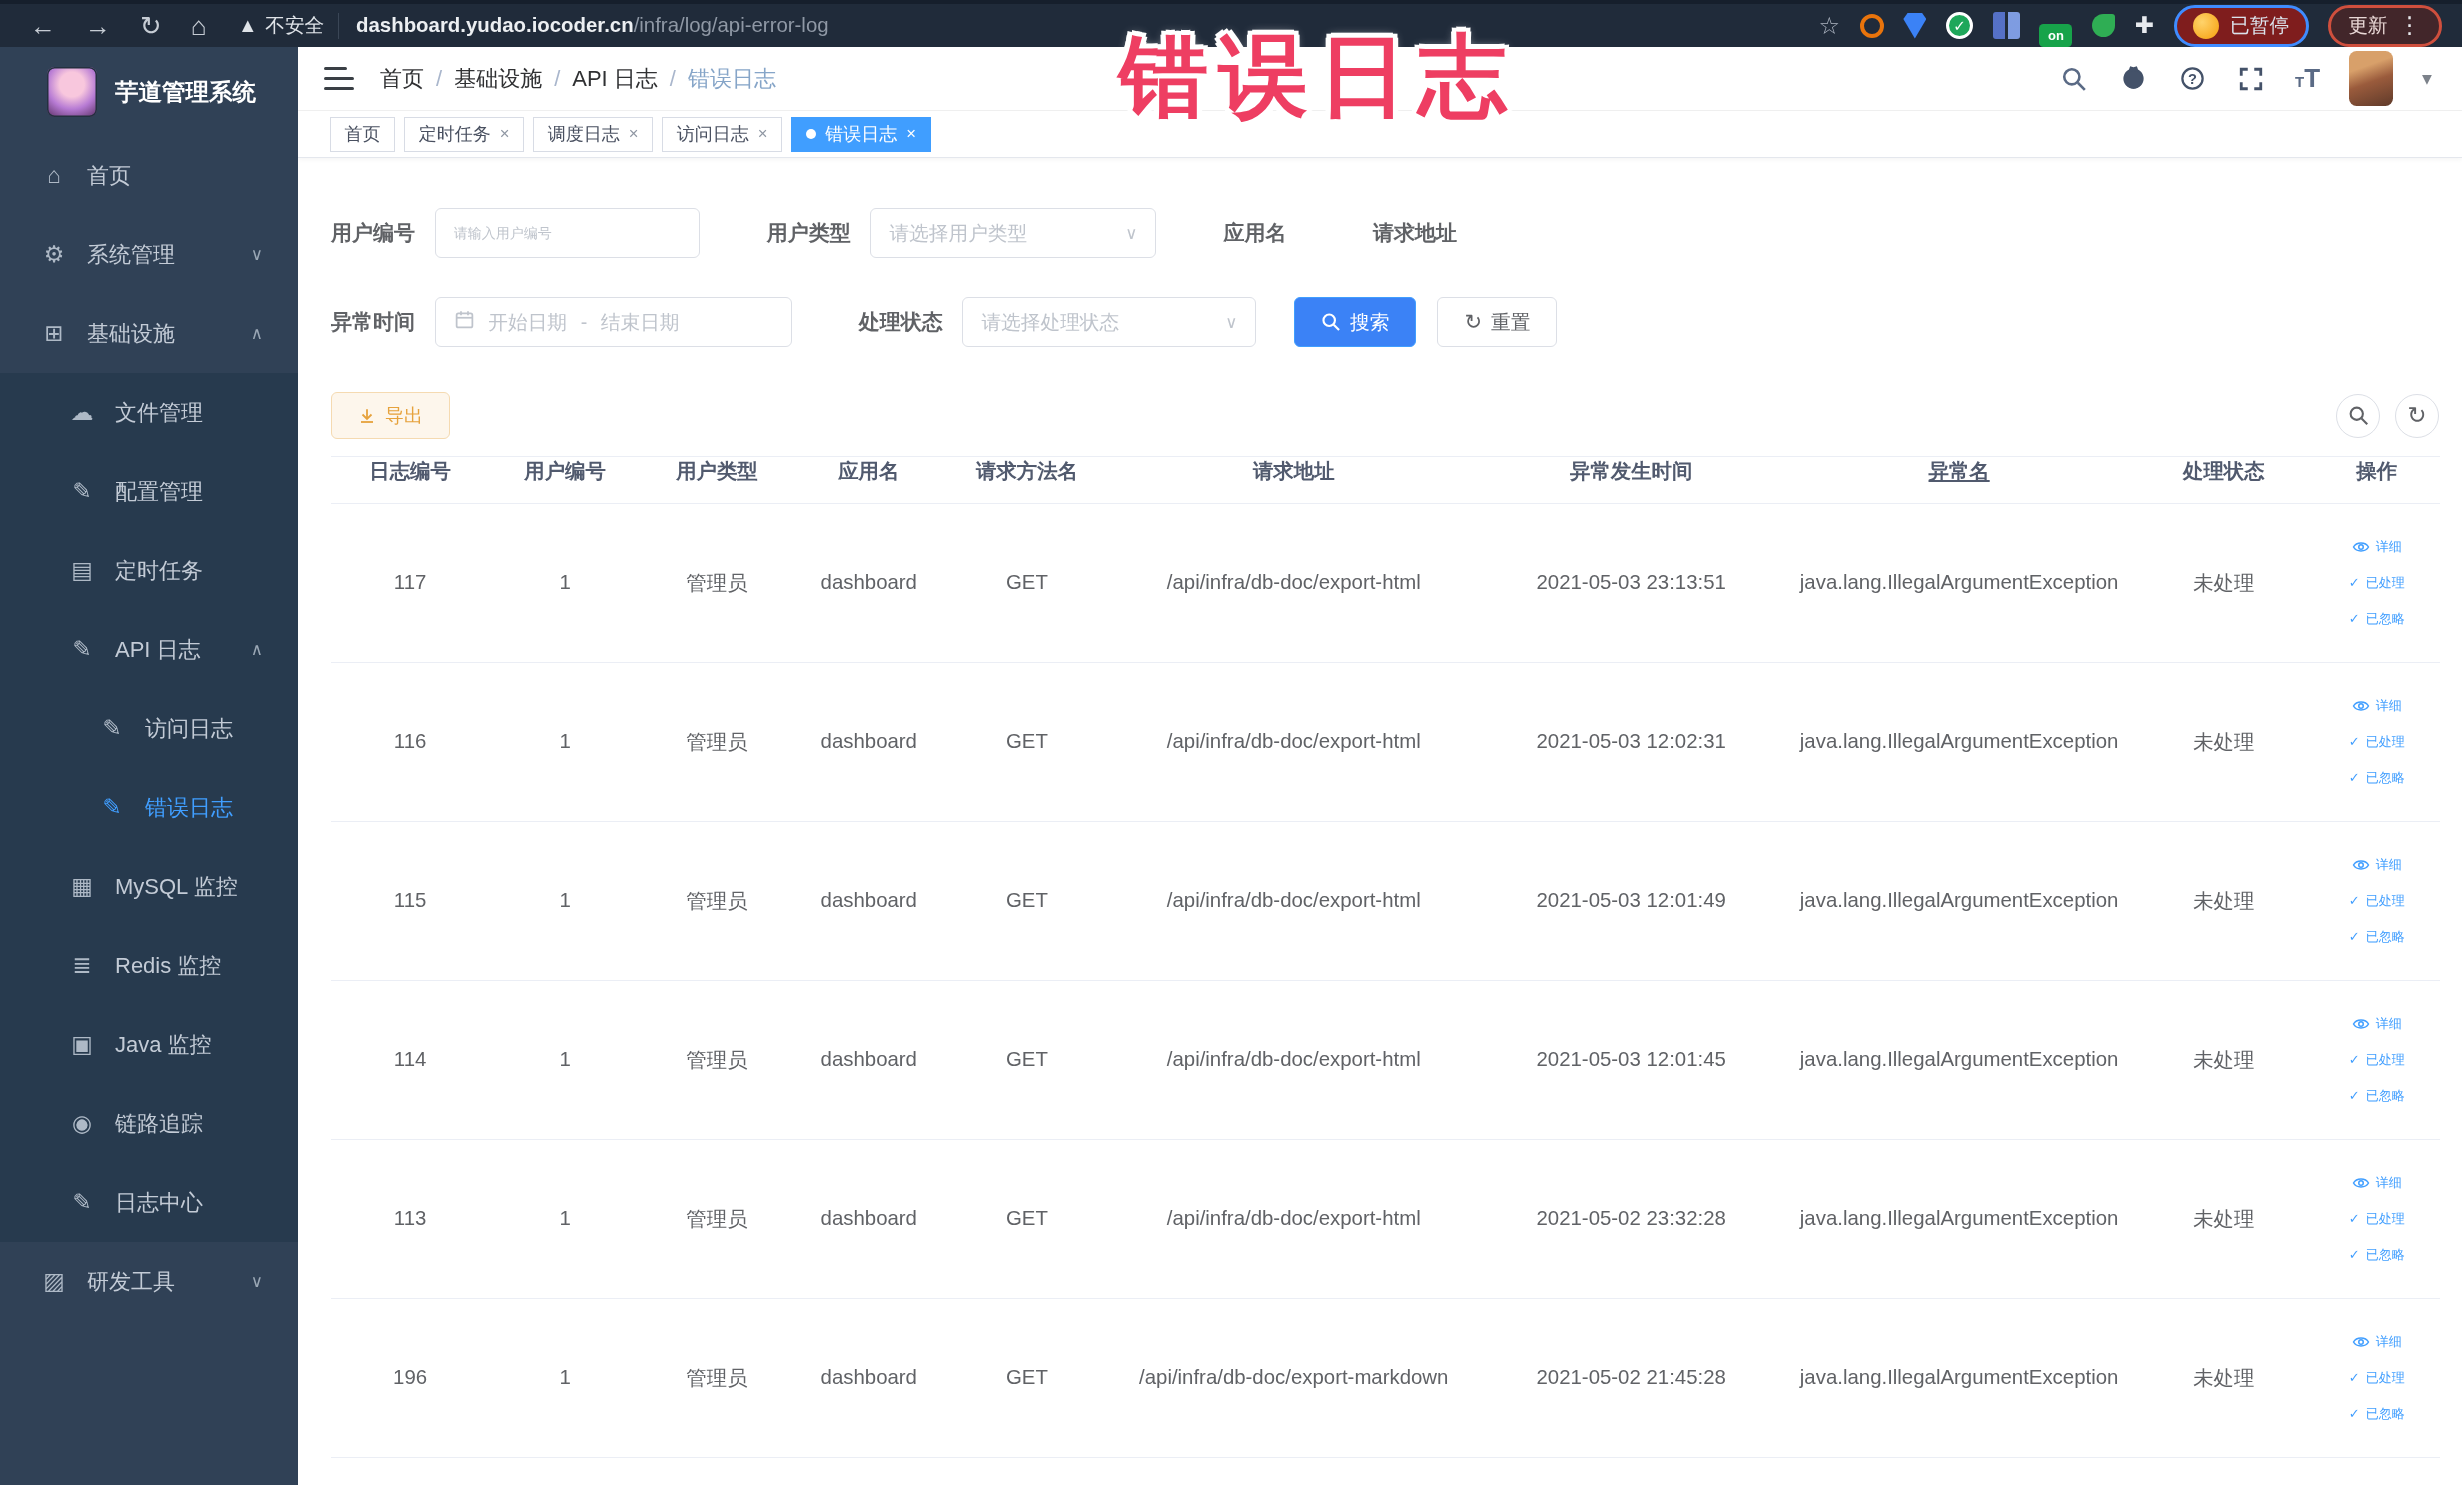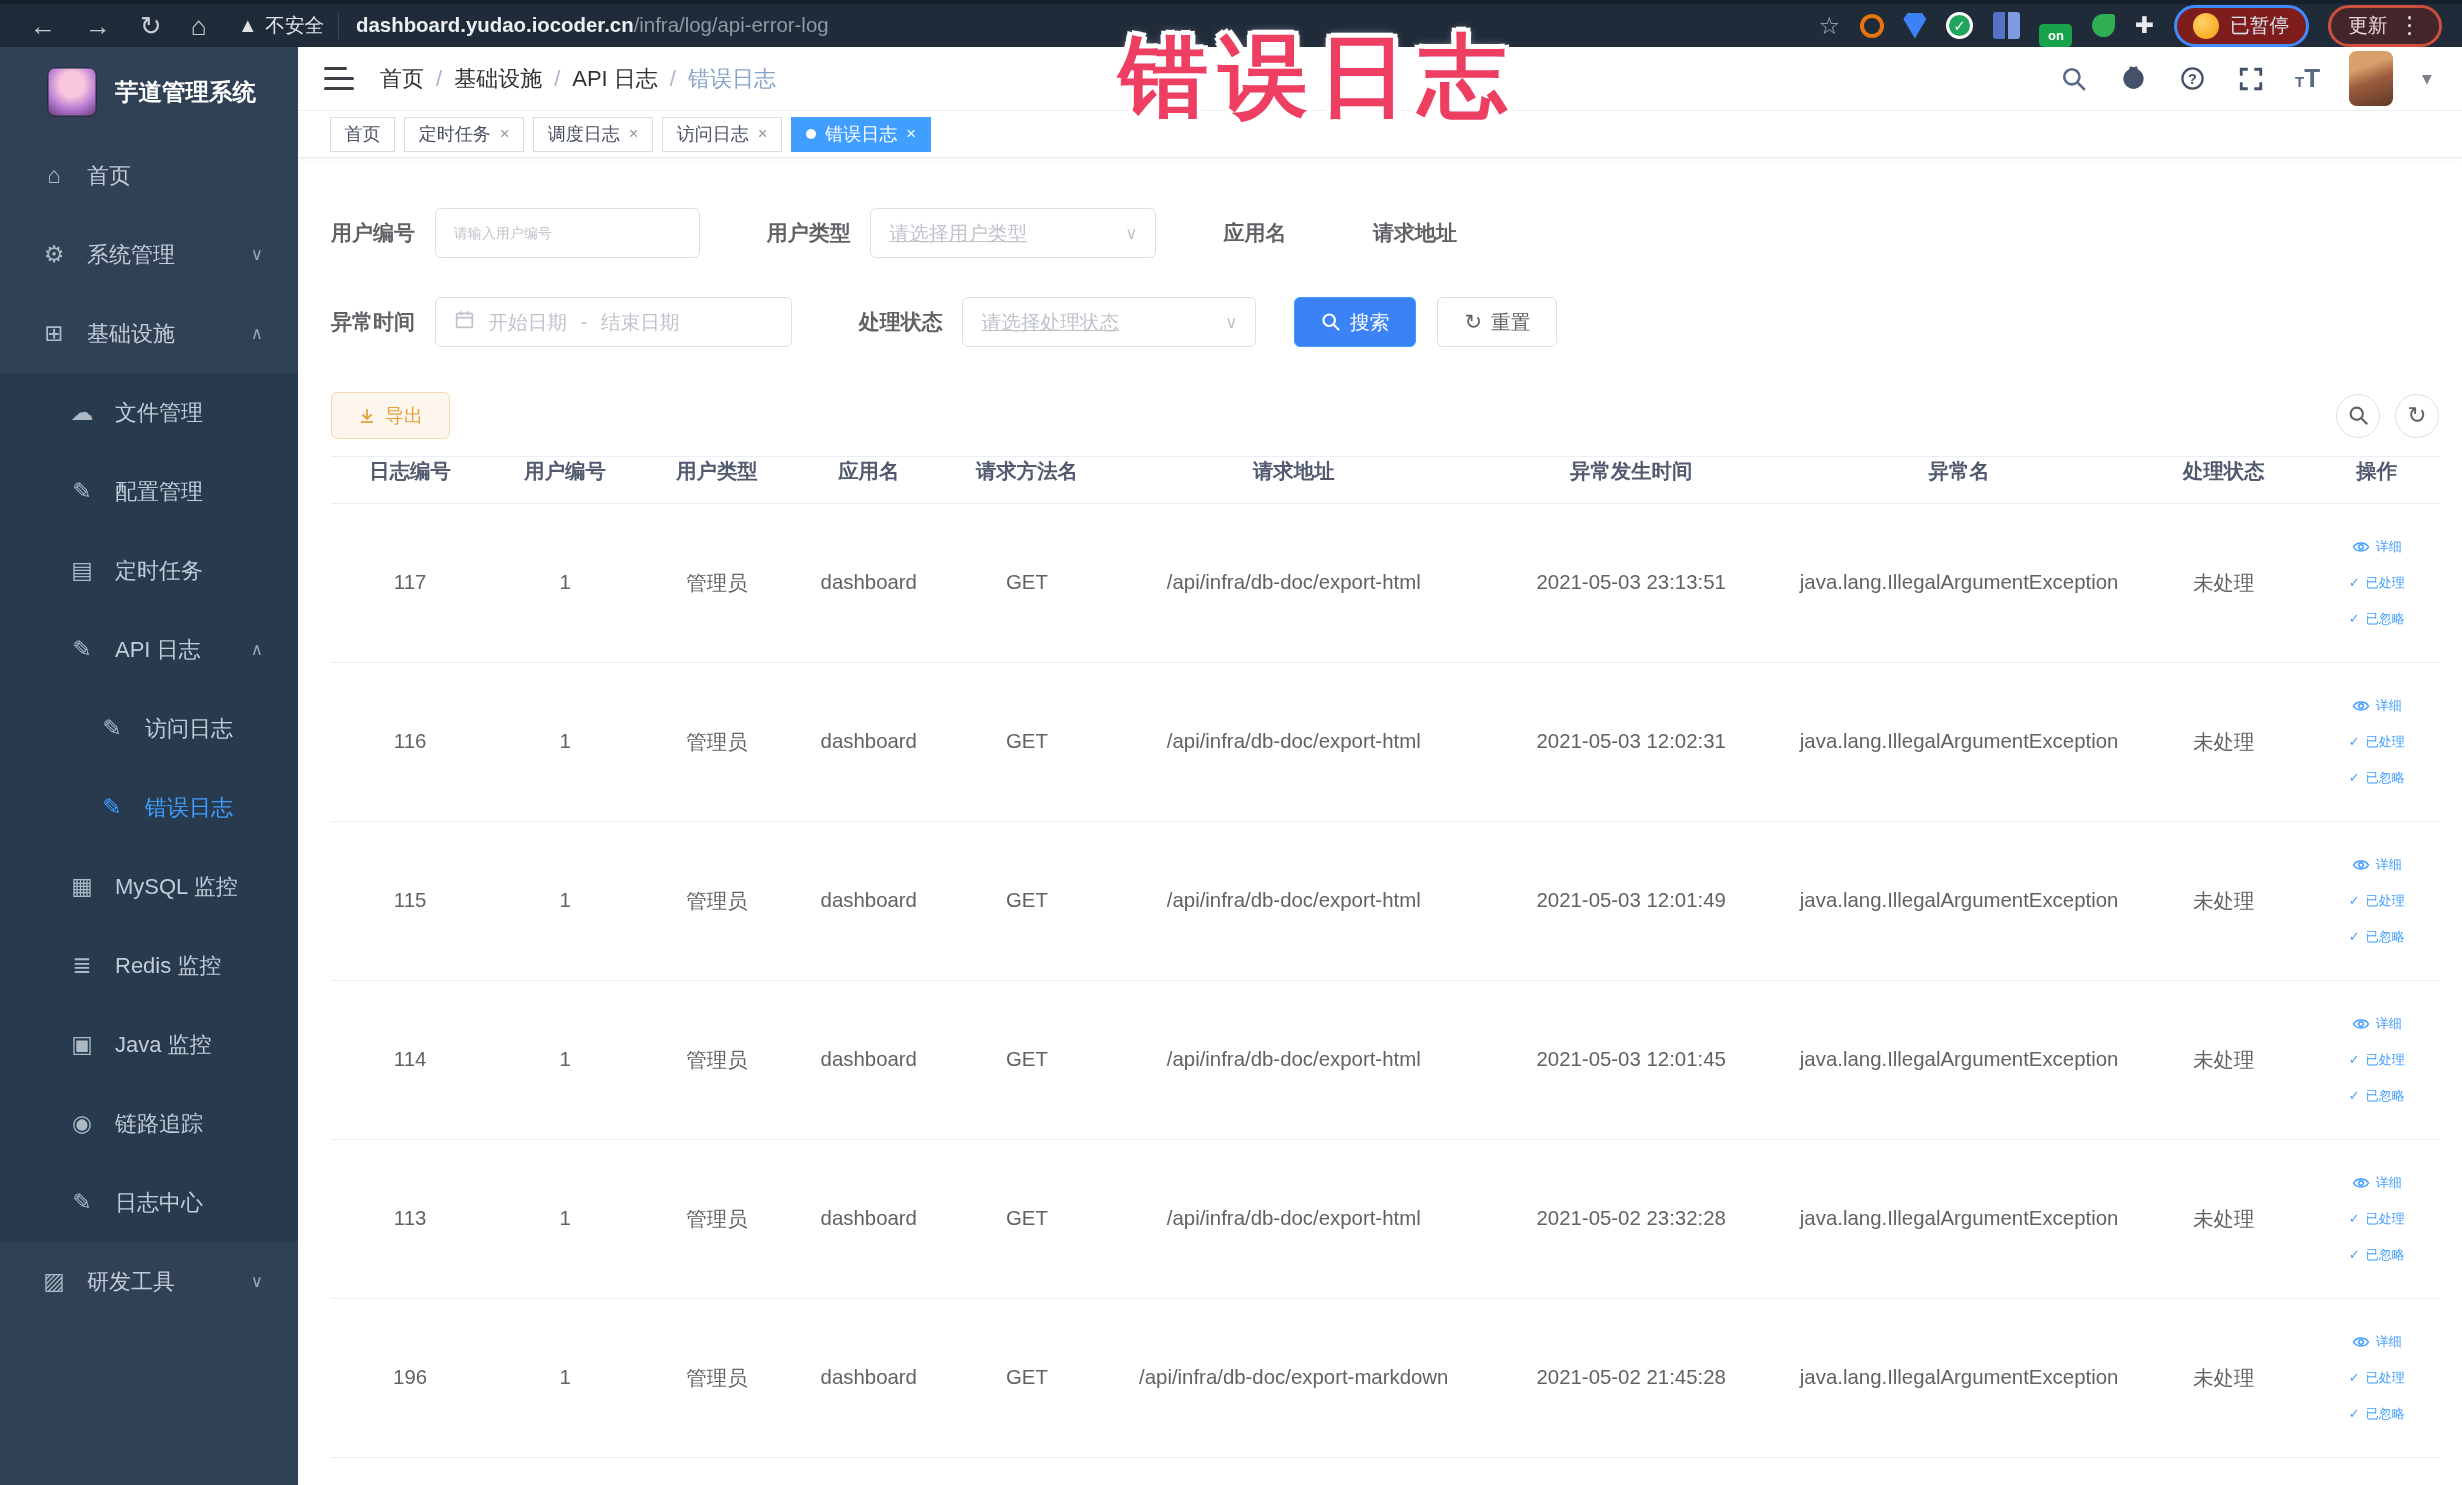--- a/index.html
+++ b/index.html
@@ -77,21 +77,21 @@
   .tag.active .x { color:#fff; }
 
   
   .content { position:relative; padding:50px 23px 0 33px; }
   .frow { display:flex; align-items:center; margin-bottom:39px; }
   .flabel { font-size:21px; font-weight:bold; color:#606266; margin-right:19.7px; white-space:nowrap; }
   .finput { height:50px; border:1.5px solid #dcdfe6; border-radius:6px; background:#fff; display:flex; align-items:center; padding:0 18px; font-size:19.7px; color:#606266; }
   .finput input { border:none; outline:none; width:100%; font-size:14px; color:#606266; font-family:inherit; }
   .finput input::placeholder { color:#bfc4cc; }
   .fselect { justify-content:space-between; cursor:pointer; }
-  .fselect .ph { color:#bfc4cc;text-decoration:underline; }
+  .fselect .ph { color:#bfc4cc; }
   .fselect .chv { color:#bfc4cc; font-size:16.7px; margin-left:15px; }
   .drange { gap:13.6px; color:#bfc4cc; }
   .drange .cal { color:#bfc4cc; }
   .gap { width:67px; }
   .btn { height:50px; border-radius:6px; display:inline-flex; align-items:center; justify-content:center; gap:9px; font-size:19.7px; cursor:pointer; border:1.5px solid #dcdfe6; background:#fff; color:#606266; padding:0 26px; }
   .btn.primary { background:#3b82f6; border-color:#409eff; color:#fff; }
   .btn.warn-plain { background:#fdf6ec; border-color:#f5dab1; color:#e6a23c; height:47px; font-size:19px; }
   .toolbar { display:flex; align-items:center; margin-bottom:16.7px; }
   .toolbar .spacer { flex:1; }
   .circ { width:44px; height:44px; border-radius:50%; border:1.5px solid #dcdfe6; display:flex; align-items:center; justify-content:center; color:#606266; cursor:pointer; background:#fff; margin-left:15px; }
@@ -370,21 +370,21 @@
 
       <div class="tbl" id="tbl">
           <div class="tbl-head">
             <div class="cell" style="width: 7.5%;">日志编号</div>
             <div class="cell" style="width: 7.2%;">用户编号</div>
             <div class="cell" style="width: 7.2%;">用户类型</div>
             <div class="cell" style="width: 7.2%;">应用名</div>
             <div class="cell" style="width: 7.8%;">请求方法名</div>
             <div class="cell" style="width: 17.5%;">请求地址</div>
             <div class="cell" style="width: 14.5%;">异常发生时间</div>
-            <div class="cell" style="width: 16.6%;">异常名</div>
+            <div class="cell" style="width: 16.6%; text-decoration: underline;">异常名</div>
             <div class="cell" style="width: 8.5%;">处理状态</div>
             <div class="cell" style="width: 6%;">操作</div>
           </div>
           <div class="tbl-row">
             <div class="cell" style="width: 7.5%;">117</div>
             <div class="cell" style="width: 7.2%;">1</div>
             <div class="cell" style="width: 7.2%;">管理员</div>
             <div class="cell" style="width: 7.2%;">dashboard</div>
             <div class="cell" style="width: 7.8%;">GET</div>
             <div class="cell" style="width: 17.5%;">/api/infra/db-doc/export-html</div>

